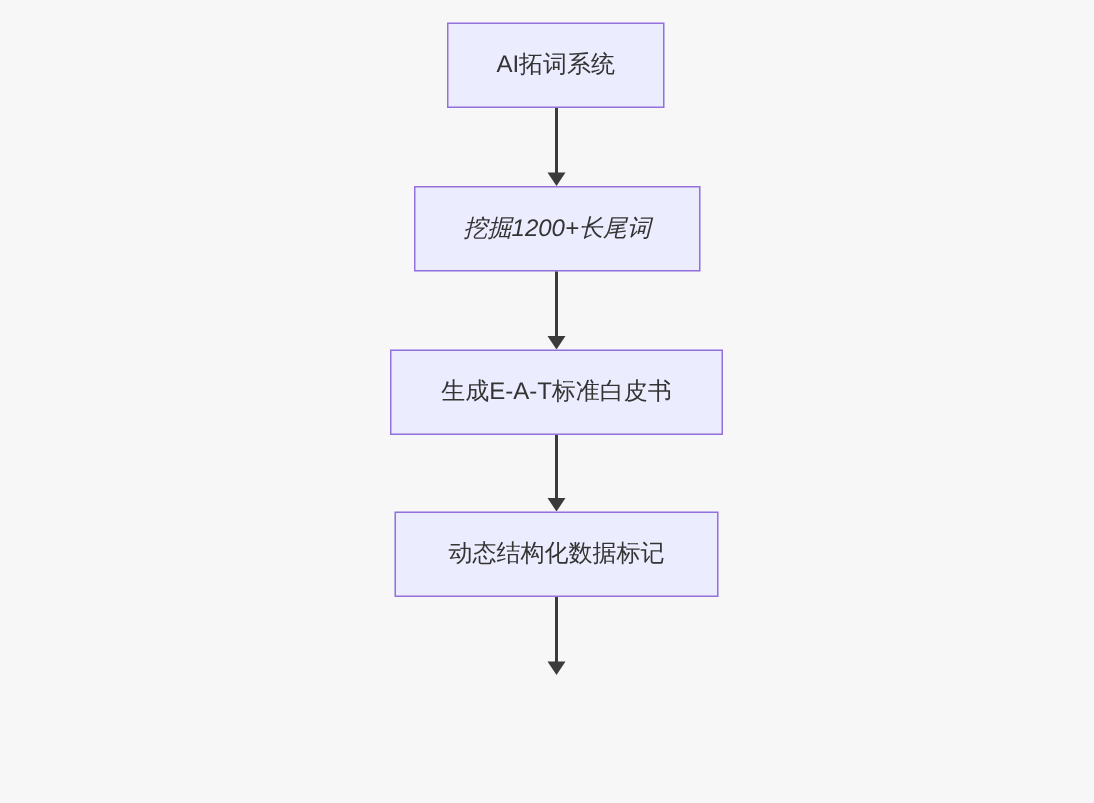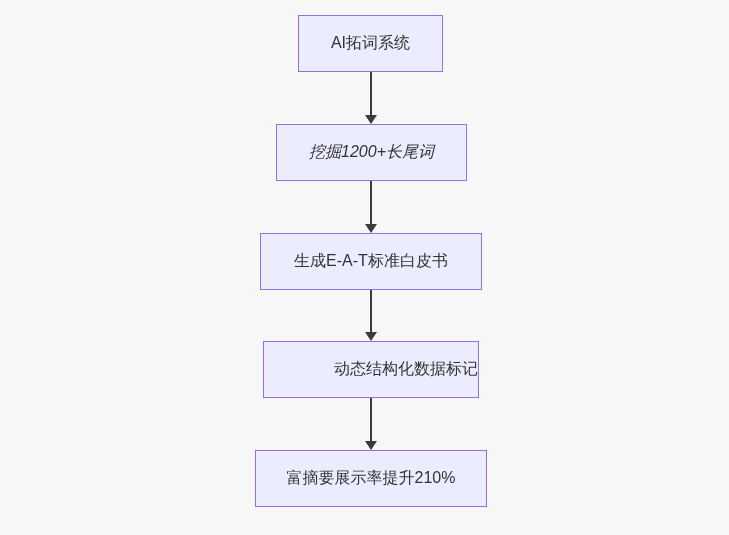--- a/index.html
+++ b/index.html
@@ -49,21 +49,21 @@
     width: 0;
     height: 0;
     border-left: 6px solid transparent;
     border-right: 6px solid transparent;
     border-top: 9px solid var(--arrow-color, #3b3b3b);
   }
   
   #node-0 { left: 298px; top: 15px;  width: 145px; }
   #node-1 { left: 276px; top: 124px; width: 191px; font-style: italic; }
   #node-2 { left: 260px; top: 233px; width: 222px; }
-  #node-3 { left: 263px; top: 341px; width: 216px; justify-content: flex-end; }
+  #node-3 { left: 263px; top: 341px; width: 216px; }
   #node-4 { left: 255px; top: 450px; width: 232px; }
   
   #arrow-0 { left: 364px; top: 72px;  height: 52px; }
   #arrow-1 { left: 364px; top: 181px; height: 52px; }
   #arrow-2 { left: 364px; top: 290px; height: 51px; }
   #arrow-3 { left: 364px; top: 398px; height: 52px; }
 </style>
 </head>
 <body>
 
@@ -98,17 +98,14 @@
 
   <div class="flow-node" id="node-3">
     <span>动态结构化数据标记</span>
   </div>
 
   <div class="flow-arrow" id="arrow-3">
     <div class="shaft"></div>
     <div class="head"></div>
   </div>
 
-  <div class="flow-node" id="node-4">
-    <span>富摘要展示率提升210%</span>
-  </div>
 
 </div>
 
 </body></html>

